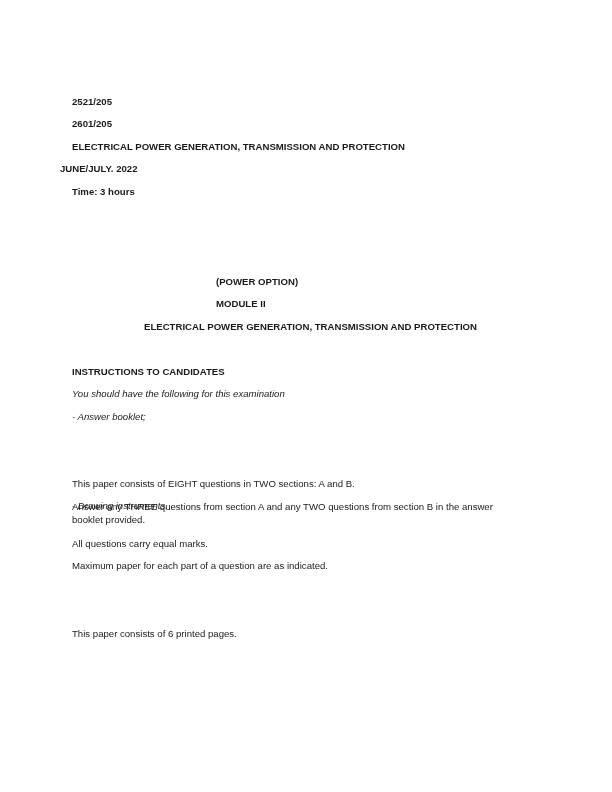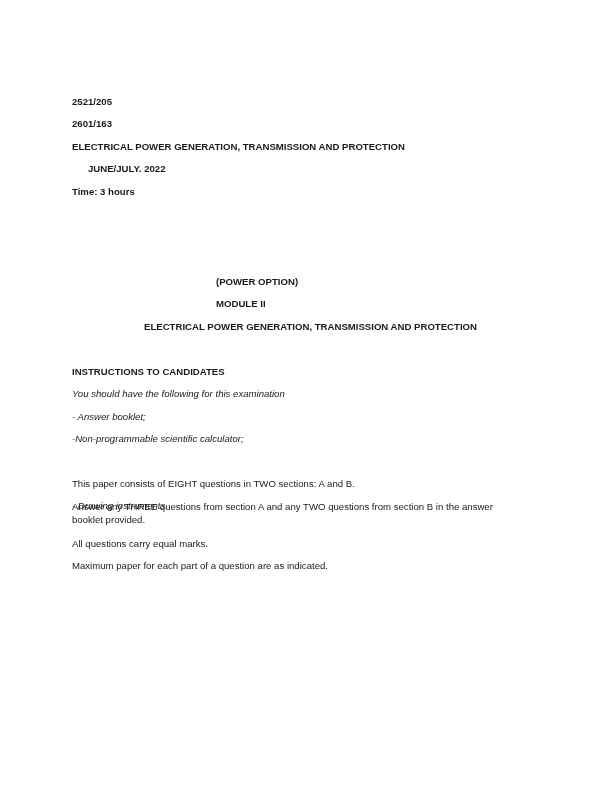--- a/index.html
+++ b/index.html
@@ -35,34 +35,34 @@
       width: 450px;
       line-height: 12.5px;
     }
   </style>
 </head>
 <body>
 
 <div class="page">
 
   <div class="line b" style="left:72px; top:96px;">2521/205</div>
-  <div class="line b" style="left:72px; top:118px;">2601/163</div>
+  <div class="line b" style="left:72px; top:118px;">2601/205</div>
   <div class="line b" style="left:72px; top:141px;">ELECTRICAL POWER GENERATION, TRANSMISSION AND PROTECTION</div>
-  <div class="line b" style="left:88px; top:163px;text-align:right;">JUNE/JULY. 2022</div>
+  <div class="line b" style="left:60px; top:163px;text-align:right;">JUNE/JULY. 2022</div>
   <div class="line b" style="left:72px; top:186px;">Time: 3 hours</div>
 
   <div class="line b" style="left:216px; top:276px;">(POWER OPTION)</div>
   <div class="line b" style="left:216px; top:298px;">MODULE II</div>
   <div class="line b" style="left:144px; top:321px;">ELECTRICAL POWER GENERATION, TRANSMISSION AND PROTECTION</div>
 
   <div class="line b" style="left:72px; top:366px;">INSTRUCTIONS TO CANDIDATES</div>
   <div class="line i" style="left:72px; top:388px;">You should have the following for this examination</div>
   <div class="line i" style="left:72px; top:411px;">- Answer booklet;</div>
-  <div class="line i" style="left:72px; top:433px;">-Non-programmable scientific calculator;</div>
   <div class="line i" style="left:72px; top:456px;margin-top:44px;">- Drawing instruments.</div>
 
   <div class="line wrap" style="left:72px; top:501px;">Answer any THREE questions from section A and any TWO questions from section B in the answer booklet provided.</div>
   <div class="line" style="left:72px; top:478px;">This paper consists of EIGHT questions in TWO sections: A and B.</div>
   <div class="line" style="left:72px; top:538px;">All questions carry equal marks.</div>
   <div class="line" style="left:72px; top:560px;">Maximum paper for each part of a question are as indicated.</div>
 
+  <div class="line" style="left:72px; top:628px;">This paper consists of 6 printed pages.</div>
 
 </div>
 
 </body></html>

